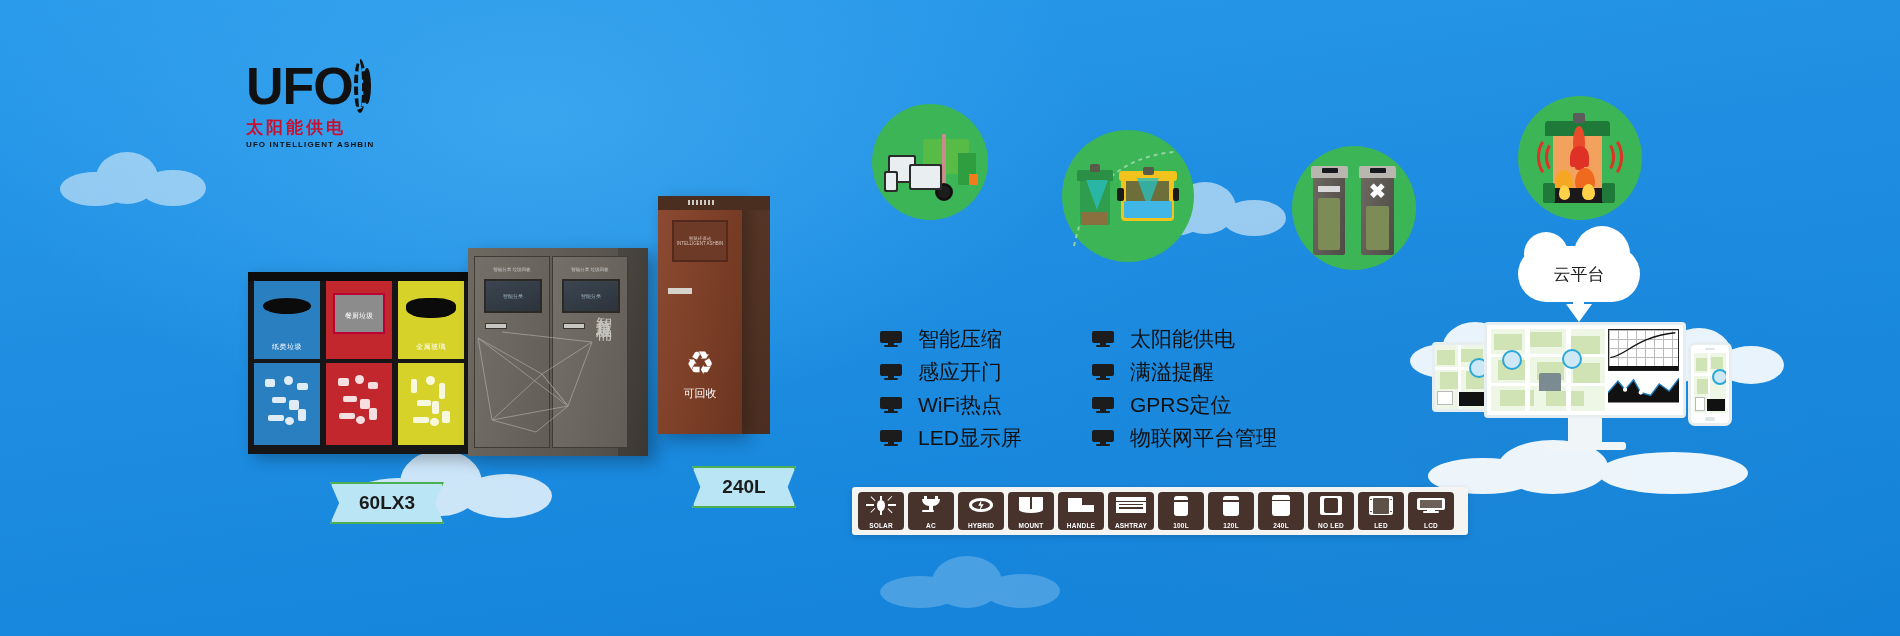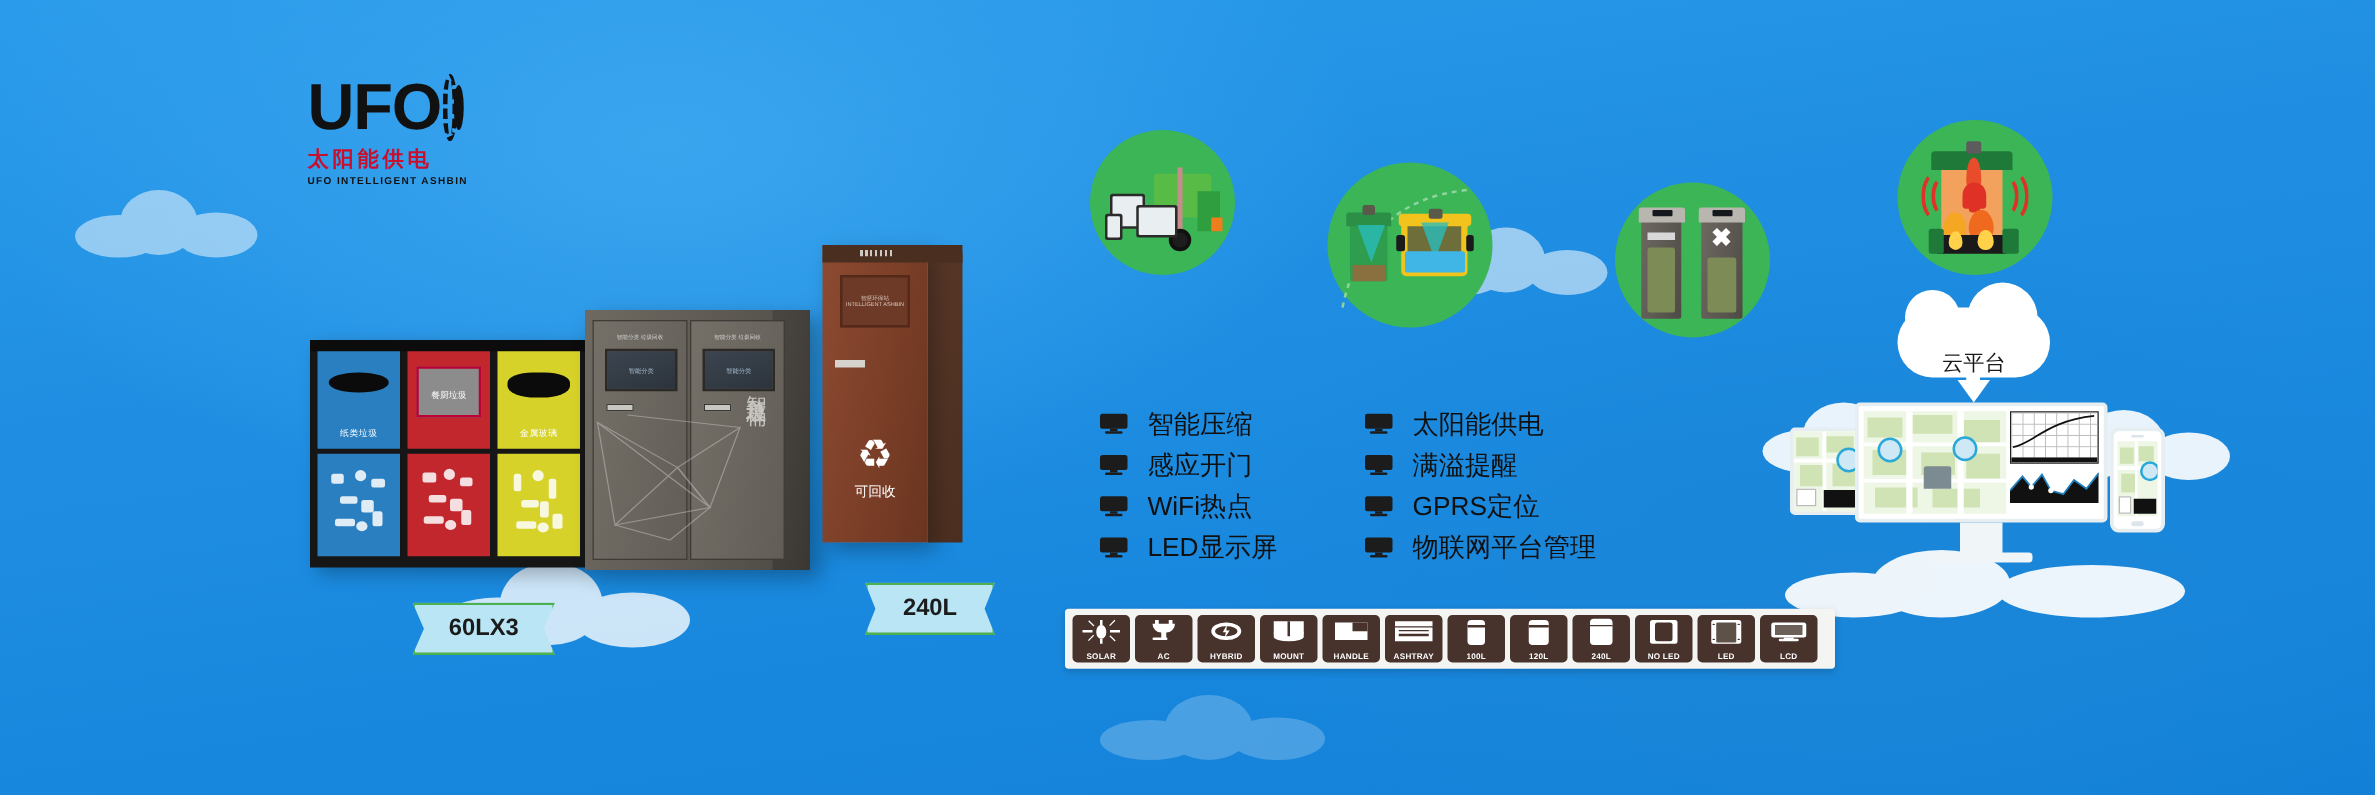--- a/index.html
+++ b/index.html
@@ -178,21 +178,21 @@
   .chip .glyph { position:absolute; left:0; top:1px; width:100%; height:26px; }
   .chip .cap { position:absolute; left:0; bottom:1px; width:100%; text-align:center;
                font-size:6.5px; font-weight:bold; color:#fff; letter-spacing:.2px; }
   .g-w { background:#fff; position:absolute; }
 
   
   #platform { position:absolute; left:1432px; top:246px; width:306px; height:230px; }
   #cloudtag {
     position:absolute; left:86px; top:0; width:122px; height:56px;
     background:#fff; border-radius:28px;
-    display:flex; align-items:flex-end; justify-content:center;
+    display:flex; align-items:center; justify-content:center;
     font-size:17px; color:#1a1a1a;
   }
   #cloudtag:before, #cloudtag:after {
     content:""; position:absolute; background:#fff; border-radius:50%;
   }
   #cloudtag:before { left:6px; top:-14px; width:44px; height:44px; }
   #cloudtag:after  { right:10px; top:-20px; width:56px; height:56px; }
   #arrow { position:absolute; left:134px; top:58px; width:0; height:0;
            border-left:13px solid transparent; border-right:13px solid transparent;
            border-top:18px solid #fff; }

